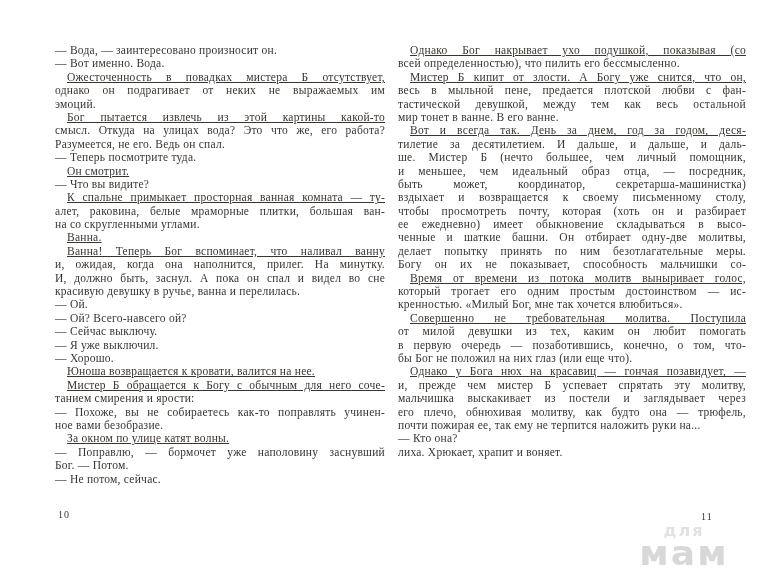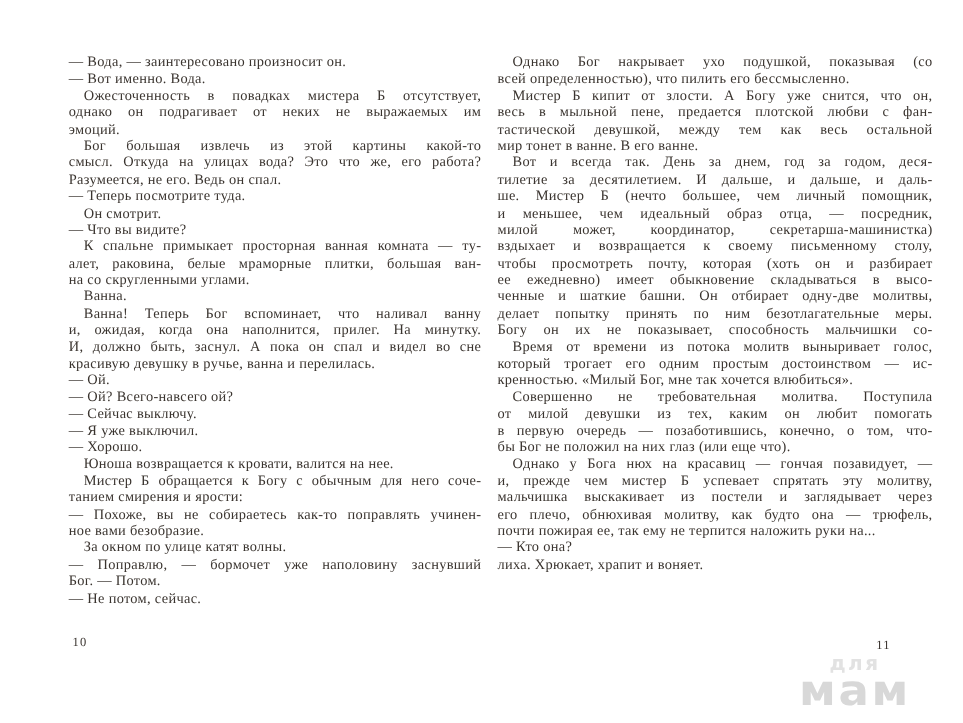--- a/index.html
+++ b/index.html
@@ -20,21 +20,21 @@
     height:13.4px;line-height:13.4px;
     letter-spacing:0.25px;
     white-space:nowrap;
   }
   .text-line.just{
     white-space:normal;
     text-align:justify;
     text-align-last:justify;
     text-justify:inter-word;
   }
-  .text-line.ind{text-indent:12px;}
+  .text-line.ind{text-indent:12px;text-decoration:underline;}
   .it{}
   .page-number{
     position:absolute;
     font-size:10px;line-height:10px;
     color:var(--text,#3a342f);
     letter-spacing:1px;
   }
   #pn-left{left:58px;top:510px;}
   #pn-right{left:701px;top:512px;}
   .watermark{
@@ -63,21 +63,21 @@
 <body>
 
 <div class="spread">
 
   <div id="left-text" class="page-text">
       <div class="text-line"><span>— Вода, — заинтересовано произносит он.</span></div>
       <div class="text-line"><span>— Вот именно. </span><span class="it">Вода.</span></div>
       <div class="text-line ind just"><span>Ожесточенность в повадках мистера Б отсутствует,</span></div>
       <div class="text-line just"><span>однако он подрагивает от неких не выражаемых им</span></div>
       <div class="text-line"><span>эмоций.</span></div>
-      <div class="text-line ind just"><span>Бог большая извлечь из этой картины какой-то</span></div>
+      <div class="text-line ind just"><span>Бог пытается извлечь из этой картины какой-то</span></div>
       <div class="text-line just"><span>смысл. Откуда на улицах вода? Это что же, его работа?</span></div>
       <div class="text-line"><span>Разумеется, не его. Ведь он спал.</span></div>
       <div class="text-line"><span>— Теперь посмотрите туда.</span></div>
       <div class="text-line ind"><span>Он смотрит.</span></div>
       <div class="text-line"><span>— Что вы видите?</span></div>
       <div class="text-line ind just"><span>К спальне примыкает просторная ванная комната — ту-</span></div>
       <div class="text-line just"><span>алет, раковина, белые мраморные плитки, большая ван-</span></div>
       <div class="text-line"><span>на со скругленными углами.</span></div>
       <div class="text-line ind"><span>Ванна.</span></div>
       <div class="text-line ind just"><span>Ванна! Теперь Бог вспоминает, что наливал ванну</span></div>
@@ -104,21 +104,21 @@
       <div class="text-line ind just"><span>Однако Бог накрывает ухо подушкой, показывая (со</span></div>
       <div class="text-line"><span>всей определенностью), что пилить его бессмысленно.</span></div>
       <div class="text-line ind just"><span>Мистер Б кипит от злости. А Богу уже снится, что он,</span></div>
       <div class="text-line just"><span>весь в мыльной пене, предается плотской любви с фан-</span></div>
       <div class="text-line just"><span>тастической девушкой, между тем как весь остальной</span></div>
       <div class="text-line"><span>мир тонет в ванне. В его ванне.</span></div>
       <div class="text-line ind just"><span>Вот и всегда так. День за днем, год за годом, деся-</span></div>
       <div class="text-line just"><span>тилетие за десятилетием. И дальше, и дальше, и даль-</span></div>
       <div class="text-line just"><span>ше. Мистер Б (нечто большее, чем личный помощник,</span></div>
       <div class="text-line just"><span>и меньшее, чем идеальный образ отца, — посредник,</span></div>
-      <div class="text-line just"><span>милой может, координатор, секретарша-машинистка)</span></div>
+      <div class="text-line just"><span>быть может, координатор, секретарша-машинистка)</span></div>
       <div class="text-line just"><span>вздыхает и возвращается к своему письменному столу,</span></div>
       <div class="text-line just"><span>чтобы просмотреть почту, которая (хоть он и разбирает</span></div>
       <div class="text-line just"><span>ее ежедневно) имеет обыкновение складываться в высо-</span></div>
       <div class="text-line just"><span>ченные и шаткие башни. Он отбирает одну-две молитвы,</span></div>
       <div class="text-line just"><span>делает попытку принять по ним безотлагательные меры.</span></div>
       <div class="text-line just"><span>Богу он их не показывает, способность мальчишки со-</span></div>
       <div class="text-line ind just"><span>Время от времени из потока молитв выныривает голос,</span></div>
       <div class="text-line just"><span>который трогает его одним простым достоинством — ис-</span></div>
       <div class="text-line"><span>кренностью. </span><span class="it">«Милый Бог, мне так хочется влюбиться».</span></div>
       <div class="text-line ind just"><span>Совершенно не требовательная молитва. Поступила</span></div>

